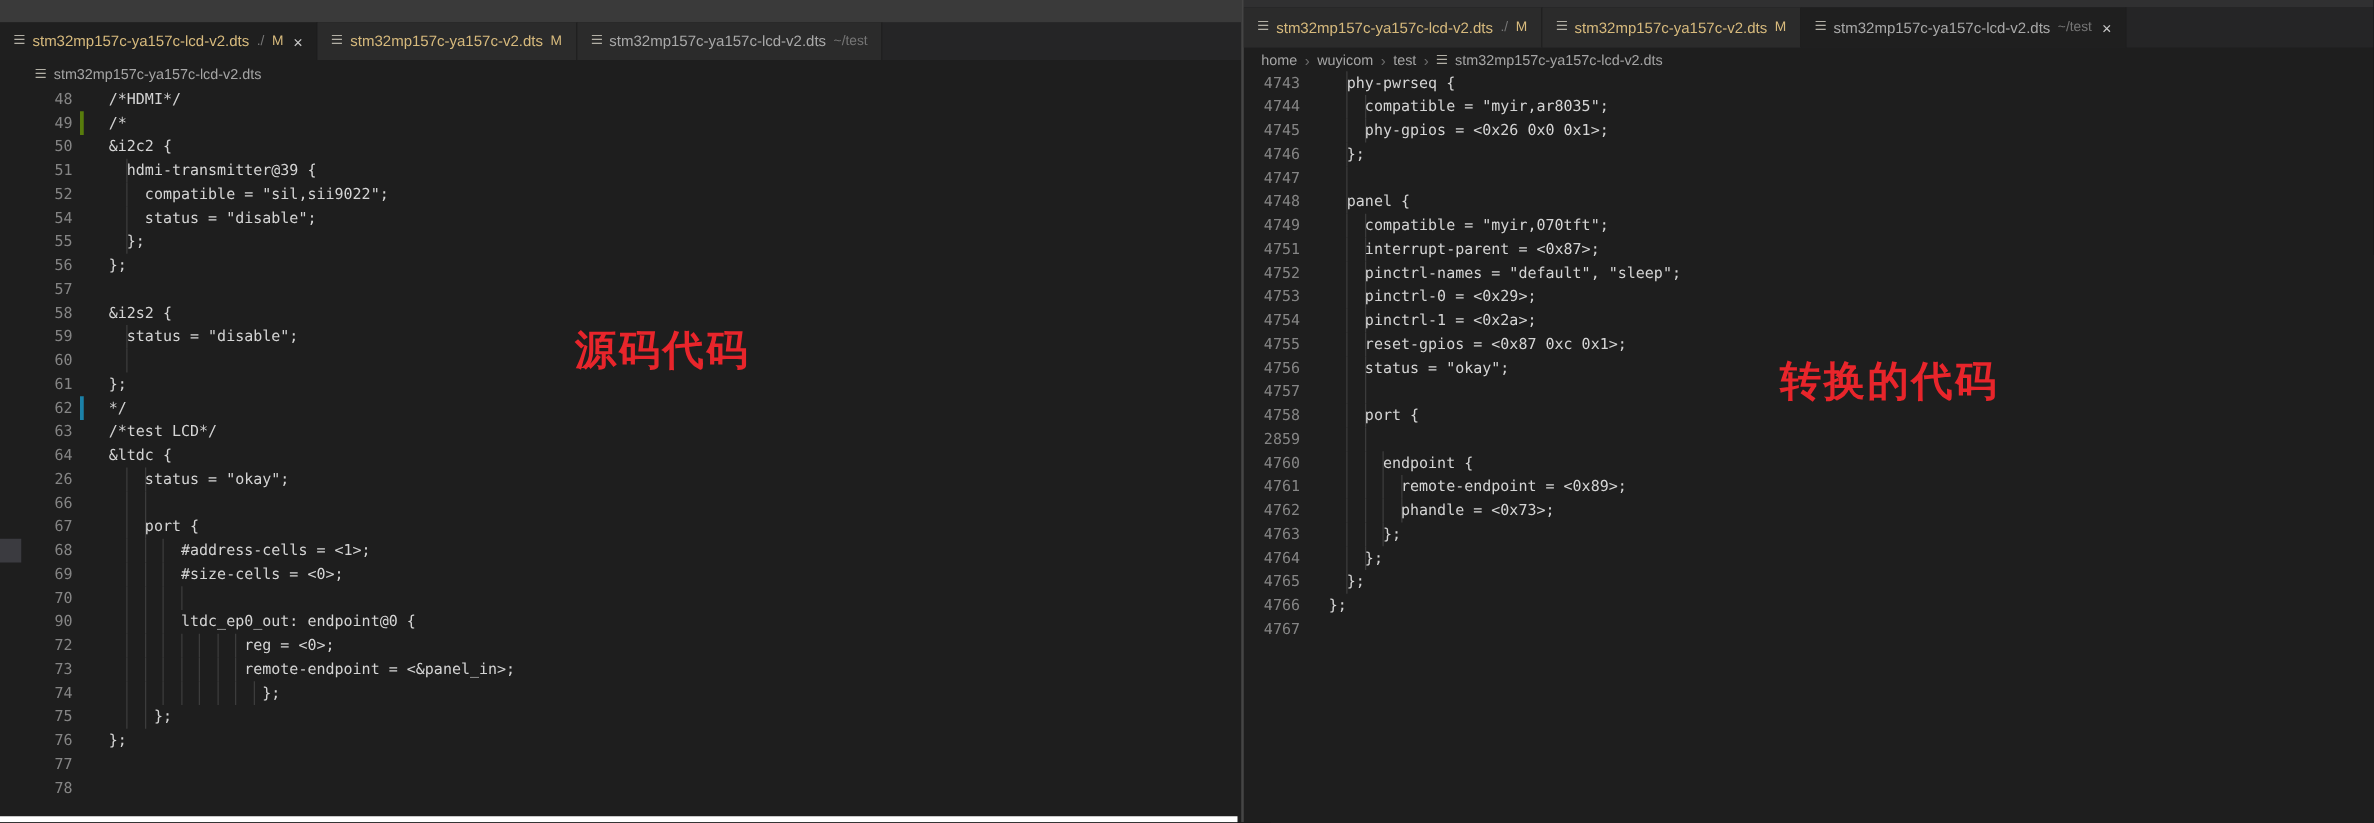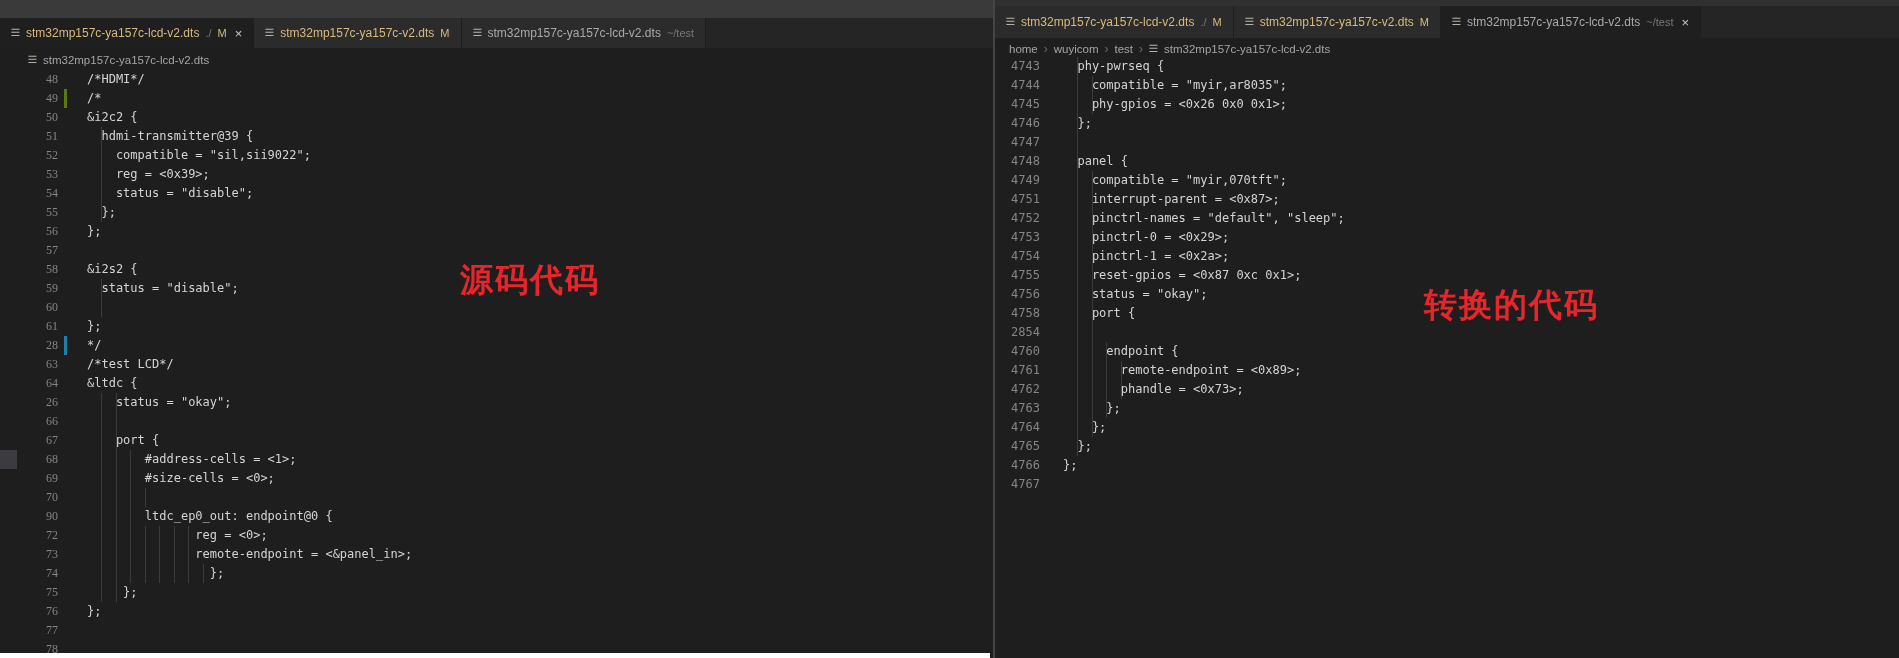--- a/index.html
+++ b/index.html
@@ -32,21 +32,21 @@
   #right-crumbs{left:14px;top:40px;height:18px;}
   .crumb{color:#a5a5a5;}
   .chev{color:#6b6b6b;font-size:12px;}
   
   .code{position:absolute;left:0;right:0;bottom:0;font-family:"DejaVu Sans Mono","Liberation Mono",monospace;
         font-size:12px;}
   #left-code{top:70px;}
   #right-code{top:57px;}
   .row{position:relative;height:19px;line-height:19px;white-space:pre;color:#d4d4d4;}
   .ln{position:absolute;top:0;text-align:right;color:#858585;}
-  #left-code .ln{left:0;width:58px;font-family:Liberation Serif, serif;}
+  #left-code .ln{left:0;width:58px;}
   #right-code .ln{left:0;width:45px;}
   .txt{position:absolute;top:0;}
   #left-code .txt{left:87px;}
   #right-code .txt{left:68px;}
   .guide{position:absolute;top:0;bottom:0;border-left:1px solid #3c3c3c;}
   .mk{position:absolute;top:0;height:19px;width:3px;}
   .mk.a{background:var(--c-add);}
   .mk.m{background:var(--c-chg);}
   #left-code .mk{left:64px;}
   .edge{position:absolute;left:0;top:0;width:17px;height:19px;background:#3b3b40;}
@@ -87,30 +87,29 @@
     <div class="crumbs" id="left-crumbs">
         <span class="fico">☰</span>
         <span class="crumb">stm32mp157c-ya157c-lcd-v2.dts</span>
       </div>
     <div class="code" id="left-code">
         <div class="row"><span class="ln">48</span><span class="txt">/*HDMI*/</span></div>
         <div class="row"><span class="ln">49</span><span class="mk a"></span><span class="txt">/*</span></div>
         <div class="row"><span class="ln">50</span><span class="txt">&amp;i2c2 {</span></div>
         <div class="row"><span class="ln">51</span><div class="guide" style="left: calc(2ch + 87px);"></div><span class="txt">  hdmi-transmitter@39 {</span></div>
         <div class="row"><span class="ln">52</span><div class="guide" style="left: calc(2ch + 87px);"></div><span class="txt">    compatible = "sil,sii9022";</span></div>
-        <div class="row"><span class="ln">53</span><div class="guide" style="left: calc(2ch + 87px);"></div><span class="txt">    reg = &lt;0x39&gt;;</span></div>
         <div class="row"><span class="ln">54</span><div class="guide" style="left: calc(2ch + 87px);"></div><span class="txt">    status = "disable";</span></div>
         <div class="row"><span class="ln">55</span><div class="guide" style="left: calc(2ch + 87px);"></div><span class="txt">  };</span></div>
         <div class="row"><span class="ln">56</span><span class="txt">};</span></div>
         <div class="row"><span class="ln">57</span><span class="txt"></span></div>
         <div class="row"><span class="ln">58</span><span class="txt">&amp;i2s2 {</span></div>
         <div class="row"><span class="ln">59</span><div class="guide" style="left: calc(2ch + 87px);"></div><span class="txt">  status = "disable";</span></div>
         <div class="row"><span class="ln">60</span><div class="guide" style="left: calc(2ch + 87px);"></div><span class="txt"></span></div>
         <div class="row"><span class="ln">61</span><span class="txt">};</span></div>
-        <div class="row"><span class="ln">28</span><span class="mk m"></span><span class="txt">*/</span></div>
+        <div class="row"><span class="ln">62</span><span class="mk m"></span><span class="txt">*/</span></div>
         <div class="row"><span class="ln">63</span><span class="txt">/*test LCD*/</span></div>
         <div class="row"><span class="ln">64</span><span class="txt">&amp;ltdc {</span></div>
         <div class="row"><span class="ln">26</span><div class="guide" style="left: calc(2ch + 87px);"></div><div class="guide" style="left: calc(4ch + 87px);"></div><span class="txt">    status = "okay";</span></div>
         <div class="row"><span class="ln">66</span><div class="guide" style="left: calc(2ch + 87px);"></div><div class="guide" style="left: calc(4ch + 87px);"></div><span class="txt"></span></div>
         <div class="row"><span class="ln">67</span><div class="guide" style="left: calc(2ch + 87px);"></div><div class="guide" style="left: calc(4ch + 87px);"></div><span class="txt">    port {</span></div>
         <div class="row"><div class="edge"></div><span class="ln">68</span><div class="guide" style="left: calc(2ch + 87px);"></div><div class="guide" style="left: calc(4ch + 87px);"></div><div class="guide" style="left: calc(6ch + 87px);"></div><span class="txt">        #address-cells = &lt;1&gt;;</span></div>
         <div class="row"><span class="ln">69</span><div class="guide" style="left: calc(2ch + 87px);"></div><div class="guide" style="left: calc(4ch + 87px);"></div><div class="guide" style="left: calc(6ch + 87px);"></div><span class="txt">        #size-cells = &lt;0&gt;;</span></div>
         <div class="row"><span class="ln">70</span><div class="guide" style="left: calc(2ch + 87px);"></div><div class="guide" style="left: calc(4ch + 87px);"></div><div class="guide" style="left: calc(6ch + 87px);"></div><div class="guide" style="left: calc(8ch + 87px);"></div><span class="txt"></span></div>
         <div class="row"><span class="ln">90</span><div class="guide" style="left: calc(2ch + 87px);"></div><div class="guide" style="left: calc(4ch + 87px);"></div><div class="guide" style="left: calc(6ch + 87px);"></div><span class="txt">        ltdc_ep0_out: endpoint@0 {</span></div>
         <div class="row"><span class="ln">72</span><div class="guide" style="left: calc(2ch + 87px);"></div><div class="guide" style="left: calc(4ch + 87px);"></div><div class="guide" style="left: calc(6ch + 87px);"></div><div class="guide" style="left: calc(8ch + 87px);"></div><div class="guide" style="left: calc(10ch + 87px);"></div><div class="guide" style="left: calc(12ch + 87px);"></div><div class="guide" style="left: calc(14ch + 87px);"></div><span class="txt">               reg = &lt;0&gt;;</span></div>
@@ -164,22 +163,23 @@
         <div class="row"><span class="ln">4746</span><div class="guide" style="left: calc(2ch + 68px);"></div><span class="txt">  };</span></div>
         <div class="row"><span class="ln">4747</span><div class="guide" style="left: calc(2ch + 68px);"></div><span class="txt"></span></div>
         <div class="row"><span class="ln">4748</span><div class="guide" style="left: calc(2ch + 68px);"></div><span class="txt">  panel {</span></div>
         <div class="row"><span class="ln">4749</span><div class="guide" style="left: calc(2ch + 68px);"></div><div class="guide" style="left: calc(4ch + 68px);"></div><span class="txt">    compatible = "myir,070tft";</span></div>
         <div class="row"><span class="ln">4751</span><div class="guide" style="left: calc(2ch + 68px);"></div><div class="guide" style="left: calc(4ch + 68px);"></div><span class="txt">    interrupt-parent = &lt;0x87&gt;;</span></div>
         <div class="row"><span class="ln">4752</span><div class="guide" style="left: calc(2ch + 68px);"></div><div class="guide" style="left: calc(4ch + 68px);"></div><span class="txt">    pinctrl-names = "default", "sleep";</span></div>
         <div class="row"><span class="ln">4753</span><div class="guide" style="left: calc(2ch + 68px);"></div><div class="guide" style="left: calc(4ch + 68px);"></div><span class="txt">    pinctrl-0 = &lt;0x29&gt;;</span></div>
         <div class="row"><span class="ln">4754</span><div class="guide" style="left: calc(2ch + 68px);"></div><div class="guide" style="left: calc(4ch + 68px);"></div><span class="txt">    pinctrl-1 = &lt;0x2a&gt;;</span></div>
         <div class="row"><span class="ln">4755</span><div class="guide" style="left: calc(2ch + 68px);"></div><div class="guide" style="left: calc(4ch + 68px);"></div><span class="txt">    reset-gpios = &lt;0x87 0xc 0x1&gt;;</span></div>
         <div class="row"><span class="ln">4756</span><div class="guide" style="left: calc(2ch + 68px);"></div><div class="guide" style="left: calc(4ch + 68px);"></div><span class="txt">    status = "okay";</span></div>
+        <div class="row"><span class="ln">4757</span><div class="guide" style="left: calc(2ch + 68px);"></div><div class="guide" style="left: calc(4ch + 68px);"></div><span class="txt"></span></div>
         <div class="row"><span class="ln">4758</span><div class="guide" style="left: calc(2ch + 68px);"></div><div class="guide" style="left: calc(4ch + 68px);"></div><span class="txt">    port {</span></div>
-        <div class="row"><span class="ln">2854</span><div class="guide" style="left: calc(2ch + 68px);"></div><div class="guide" style="left: calc(4ch + 68px);"></div><span class="txt"></span></div>
+        <div class="row"><span class="ln">2859</span><div class="guide" style="left: calc(2ch + 68px);"></div><div class="guide" style="left: calc(4ch + 68px);"></div><span class="txt"></span></div>
         <div class="row"><span class="ln">4760</span><div class="guide" style="left: calc(2ch + 68px);"></div><div class="guide" style="left: calc(4ch + 68px);"></div><div class="guide" style="left: calc(6ch + 68px);"></div><span class="txt">      endpoint {</span></div>
         <div class="row"><span class="ln">4761</span><div class="guide" style="left: calc(2ch + 68px);"></div><div class="guide" style="left: calc(4ch + 68px);"></div><div class="guide" style="left: calc(6ch + 68px);"></div><div class="guide" style="left: calc(8ch + 68px);"></div><span class="txt">        remote-endpoint = &lt;0x89&gt;;</span></div>
         <div class="row"><span class="ln">4762</span><div class="guide" style="left: calc(2ch + 68px);"></div><div class="guide" style="left: calc(4ch + 68px);"></div><div class="guide" style="left: calc(6ch + 68px);"></div><div class="guide" style="left: calc(8ch + 68px);"></div><span class="txt">        phandle = &lt;0x73&gt;;</span></div>
         <div class="row"><span class="ln">4763</span><div class="guide" style="left: calc(2ch + 68px);"></div><div class="guide" style="left: calc(4ch + 68px);"></div><div class="guide" style="left: calc(6ch + 68px);"></div><span class="txt">      };</span></div>
         <div class="row"><span class="ln">4764</span><div class="guide" style="left: calc(2ch + 68px);"></div><div class="guide" style="left: calc(4ch + 68px);"></div><span class="txt">    };</span></div>
         <div class="row"><span class="ln">4765</span><div class="guide" style="left: calc(2ch + 68px);"></div><span class="txt">  };</span></div>
         <div class="row"><span class="ln">4766</span><span class="txt">};</span></div>
         <div class="row"><span class="ln">4767</span><span class="txt"></span></div>
       </div>
   </div>

